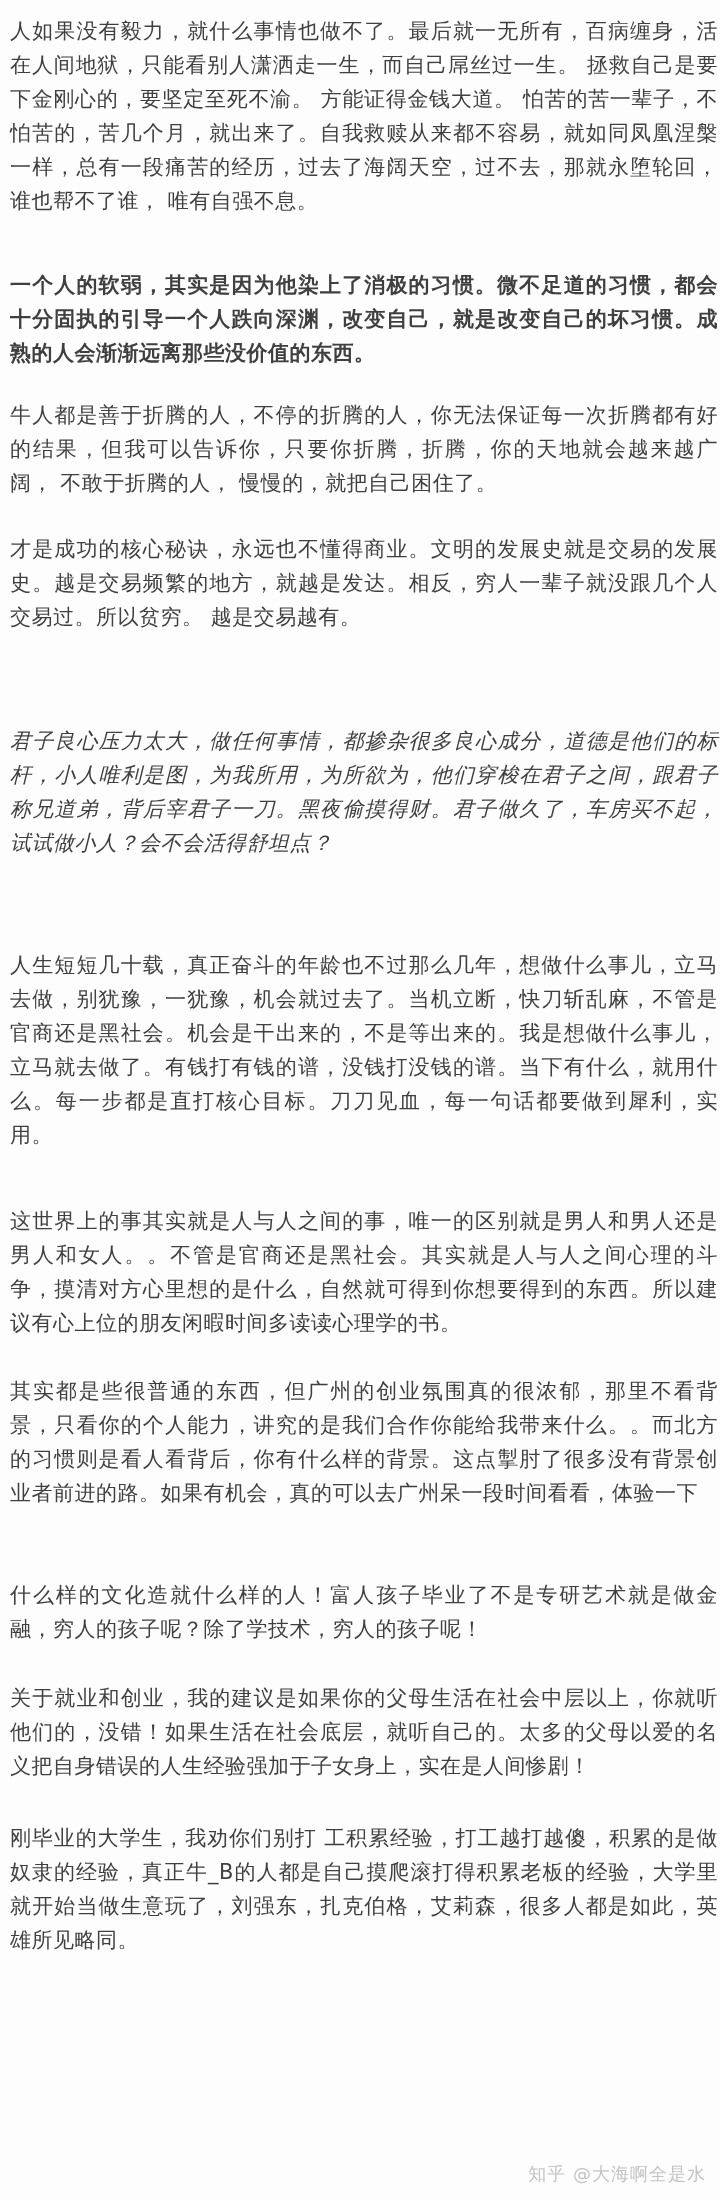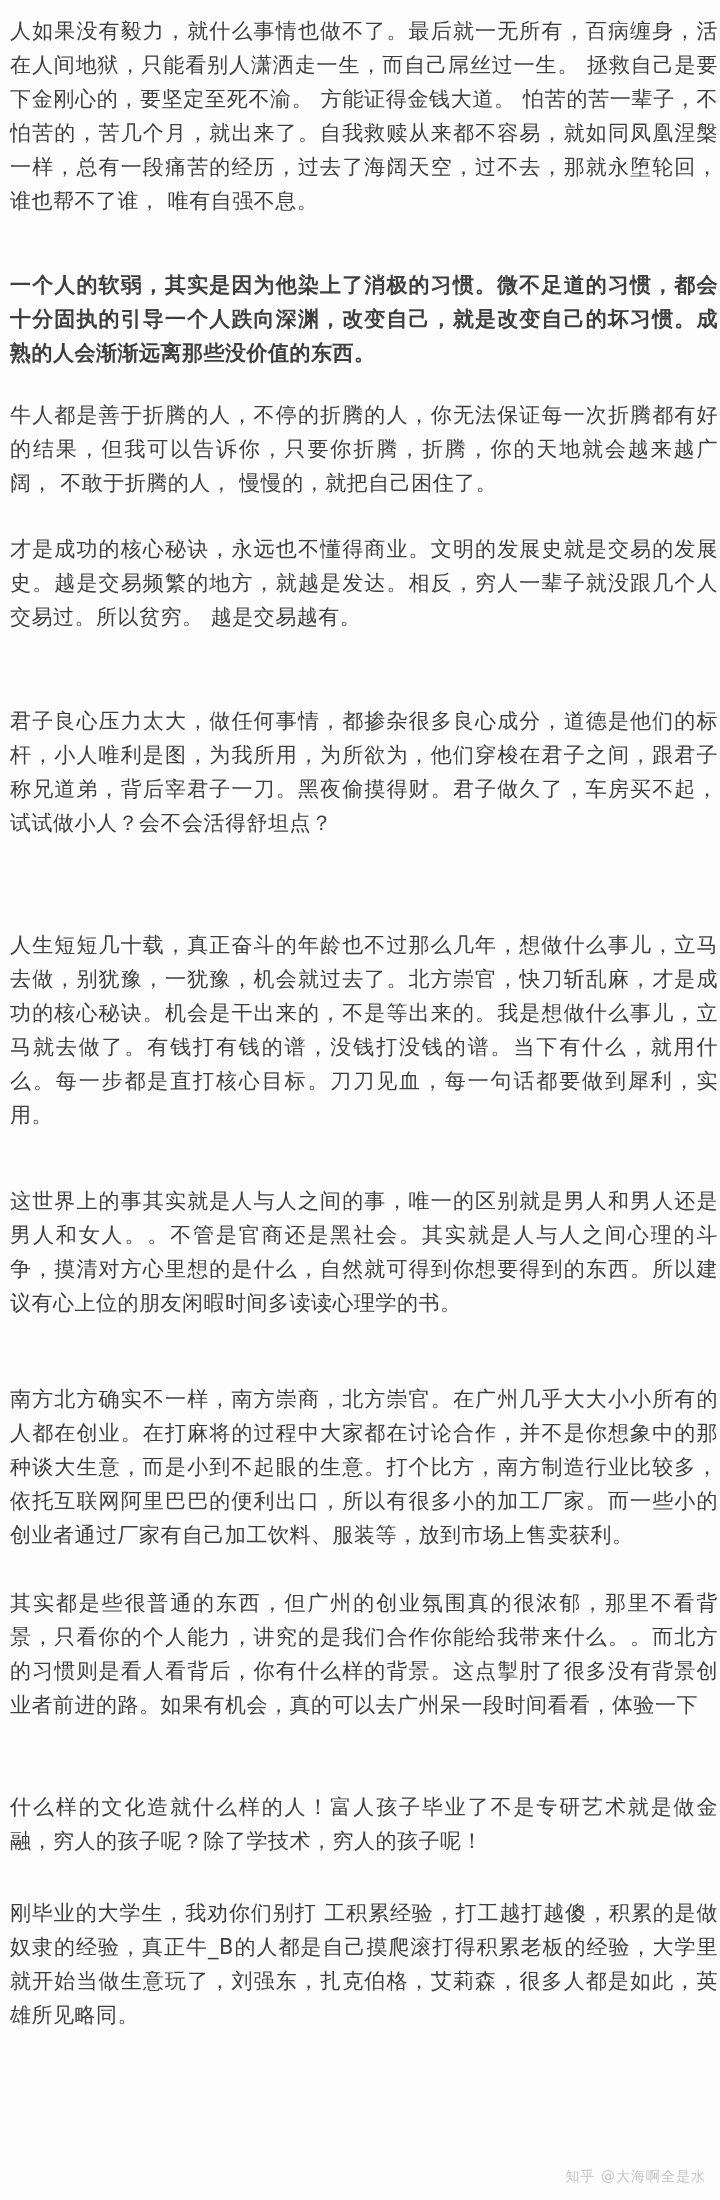--- a/index.html
+++ b/index.html
@@ -27,49 +27,49 @@
     line-height: 34px;
     letter-spacing: 0.5px;
     text-align: justify;
     text-justify: inter-ideograph;
     word-break: break-all;
   }
   
   .article p.p2  { margin-top: 50px; font-weight: bold; }
   .article p.p3  { margin-top: 28px; }
   .article p.p4  { margin-top: 32px; }
-  .article p.p5  { margin-top: 70px; }
+  .article p.p5  { margin-top: 90px; font-style: italic; }
   .article p.p6  { margin-top: 88px; }
   .article p.p7  { margin-top: 52px; }
   .article p.p8  { margin-top: 62px; }
   .article p.p9  { margin-top: 34px; }
   .article p.p10 { margin-top: 68px; }
   .article p.p11 { margin-top: 35px; }
   .article p.p12 { margin-top: 38px; }
   .watermark {
     position: absolute;
     right: 14px;
     bottom: 14px;
-    font-size: 14px;
+    font-size: 18px;
     color: #c3c3c3;
     letter-spacing: 1px;
     white-space: nowrap;
   }
 </style>
 </head>
 <body>
 
 <div class="article">
   <p class="p1">人如果没有毅力，就什么事情也做不了。最后就一无所有，百病缠身，活在人间地狱，只能看别人潇洒走一生，而自己屌丝过一生。 拯救自己是要下金刚心的，要坚定至死不渝。 方能证得金钱大道。 怕苦的苦一辈子，不怕苦的，苦几个月，就出来了。自我救赎从来都不容易，就如同凤凰涅槃一样，总有一段痛苦的经历，过去了海阔天空，过不去，那就永堕轮回，谁也帮不了谁， 唯有自强不息。</p>
   <p class="p2">一个人的软弱，其实是因为他染上了消极的习惯。微不足道的习惯，都会十分固执的引导一个人跌向深渊，改变自己，就是改变自己的坏习惯。成熟的人会渐渐远离那些没价值的东西。</p>
   <p class="p3">牛人都是善于折腾的人，不停的折腾的人，你无法保证每一次折腾都有好的结果，但我可以告诉你，只要你折腾，折腾，你的天地就会越来越广阔， 不敢于折腾的人， 慢慢的，就把自己困住了。</p>
   <p class="p4">才是成功的核心秘诀，永远也不懂得商业。文明的发展史就是交易的发展史。越是交易频繁的地方，就越是发达。相反，穷人一辈子就没跟几个人交易过。所以贫穷。 越是交易越有。</p>
   <p class="p5">君子良心压力太大，做任何事情，都掺杂很多良心成分，道德是他们的标杆，小人唯利是图，为我所用，为所欲为，他们穿梭在君子之间，跟君子称兄道弟，背后宰君子一刀。黑夜偷摸得财。君子做久了，车房买不起，试试做小人？会不会活得舒坦点？</p>
-  <p class="p6">人生短短几十载，真正奋斗的年龄也不过那么几年，想做什么事儿，立马去做，别犹豫，一犹豫，机会就过去了。北方崇官，快刀斩乱麻，才是成功的核心秘诀。机会是干出来的，不是等出来的。我是想做什么事儿，立马就去做了。有钱打有钱的谱，没钱打没钱的谱。当下有什么，就用什么。每一步都是直打核心目标。刀刀见血，每一句话都要做到犀利，实用。</p>
+  <p class="p6">人生短短几十载，真正奋斗的年龄也不过那么几年，想做什么事儿，立马去做，别犹豫，一犹豫，机会就过去了。当机立断，快刀斩乱麻，不管是官商还是黑社会。机会是干出来的，不是等出来的。我是想做什么事儿，立马就去做了。有钱打有钱的谱，没钱打没钱的谱。当下有什么，就用什么。每一步都是直打核心目标。刀刀见血，每一句话都要做到犀利，实用。</p>
   <p class="p7">这世界上的事其实就是人与人之间的事，唯一的区别就是男人和男人还是男人和女人。。不管是官商还是黑社会。其实就是人与人之间心理的斗争，摸清对方心里想的是什么，自然就可得到你想要得到的东西。所以建议有心上位的朋友闲暇时间多读读心理学的书。</p>
-  <p class="p8">南方北方确实不一样，南方崇商，北方崇官。在广州几乎大大小小所有的人都在创业。在打麻将的过程中大家都在讨论合作，并不是你想象中的那种谈大生意，而是小到不起眼的生意。打个比方，南方制造行业比较多，依托互联网阿里巴巴的便利出口，所以有很多小的加工厂家。而一些小的创业者通过厂家有自己加工饮料、服装等，放到市场上售卖获利。</p>
   <p class="p9">其实都是些很普通的东西，但广州的创业氛围真的很浓郁，那里不看背景，只看你的个人能力，讲究的是我们合作你能给我带来什么。。而北方的习惯则是看人看背后，你有什么样的背景。这点掣肘了很多没有背景创业者前进的路。如果有机会，真的可以去广州呆一段时间看看，体验一下</p>
   <p class="p10">什么样的文化造就什么样的人！富人孩子毕业了不是专研艺术就是做金融，穷人的孩子呢？除了学技术，穷人的孩子呢！</p>
+  <p class="p11">关于就业和创业，我的建议是如果你的父母生活在社会中层以上，你就听他们的，没错！如果生活在社会底层，就听自己的。太多的父母以爱的名义把自身错误的人生经验强加于子女身上，实在是人间惨剧！</p>
   <p class="p12">刚毕业的大学生，我劝你们别打 工积累经验，打工越打越傻，积累的是做奴隶的经验，真正牛_B的人都是自己摸爬滚打得积累老板的经验，大学里就开始当做生意玩了，刘强东，扎克伯格，艾莉森，很多人都是如此，英雄所见略同。</p>
 
 </div>
 
 <div class="watermark">知乎 @大海啊全是水</div>
 
 </body></html>

